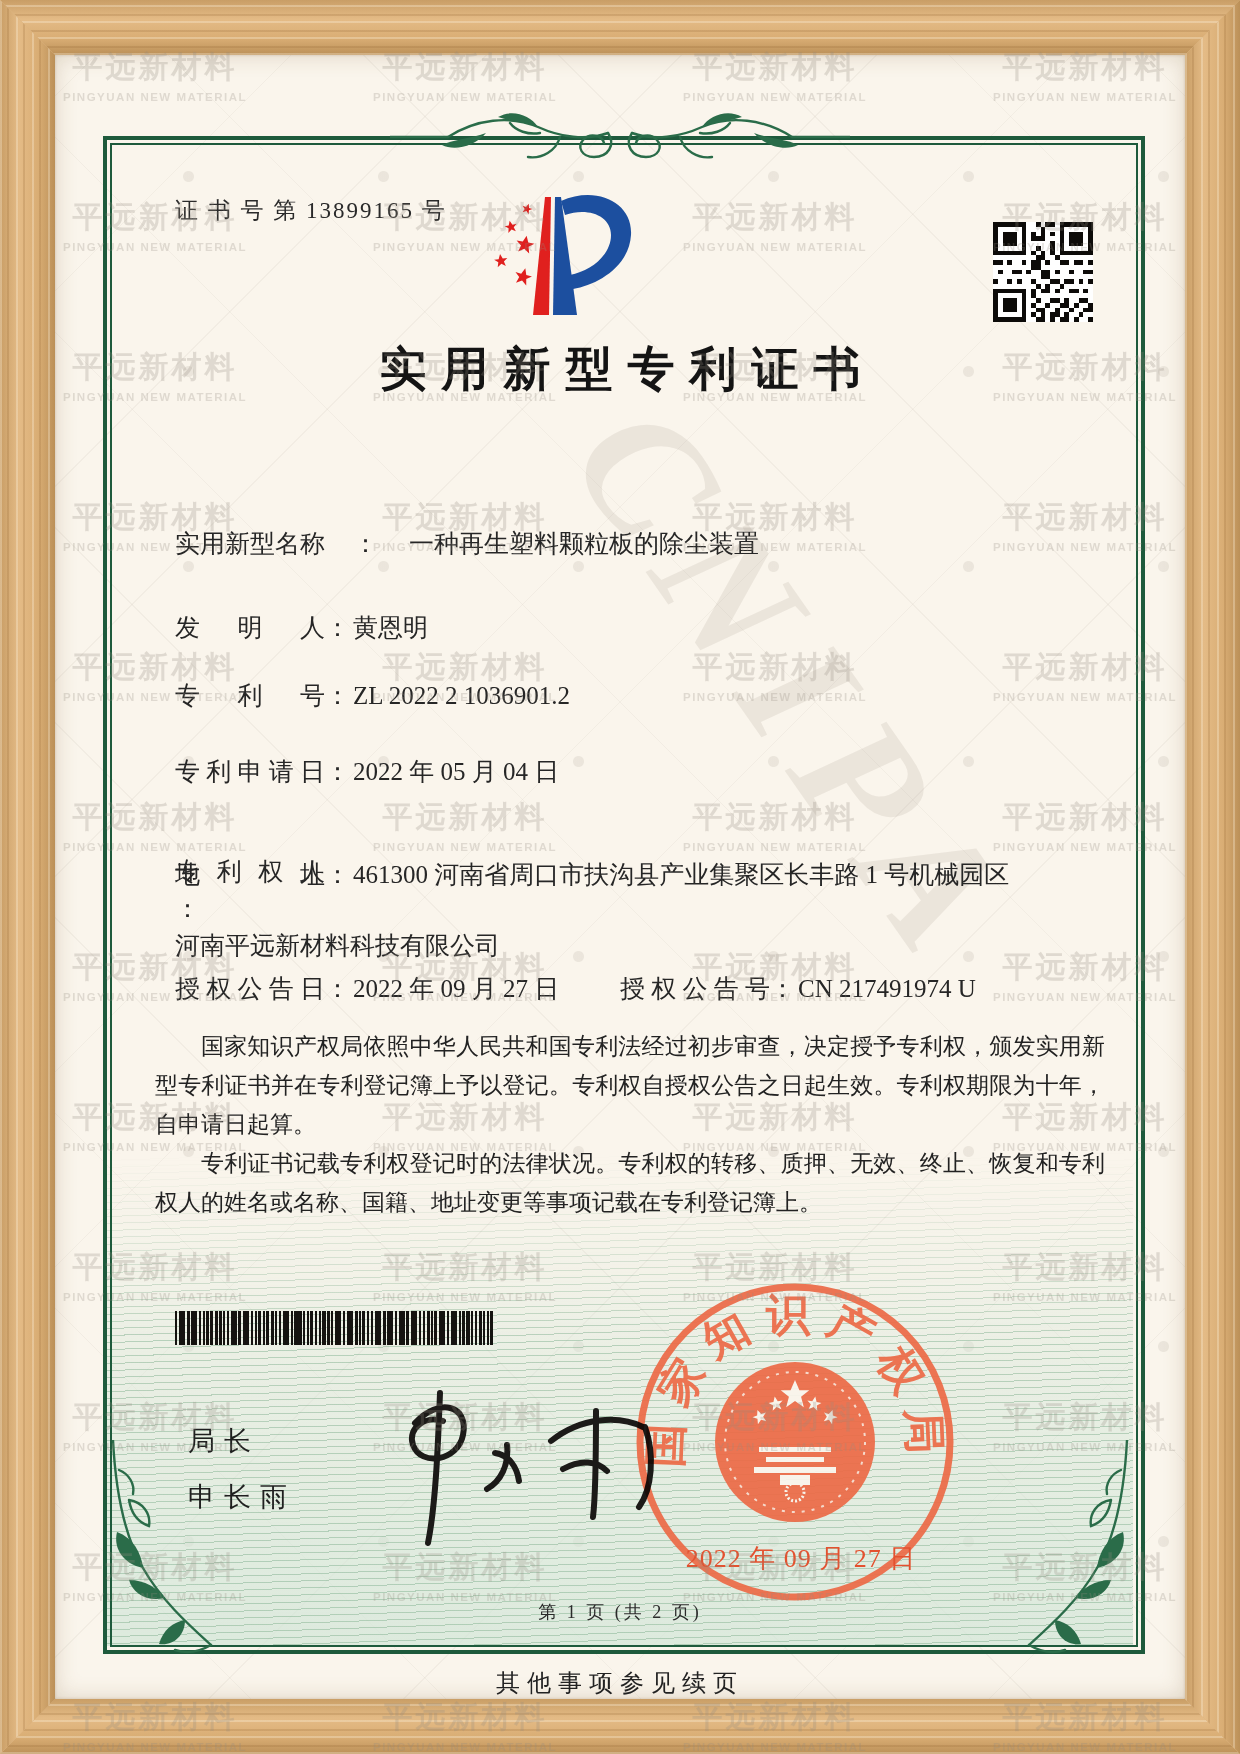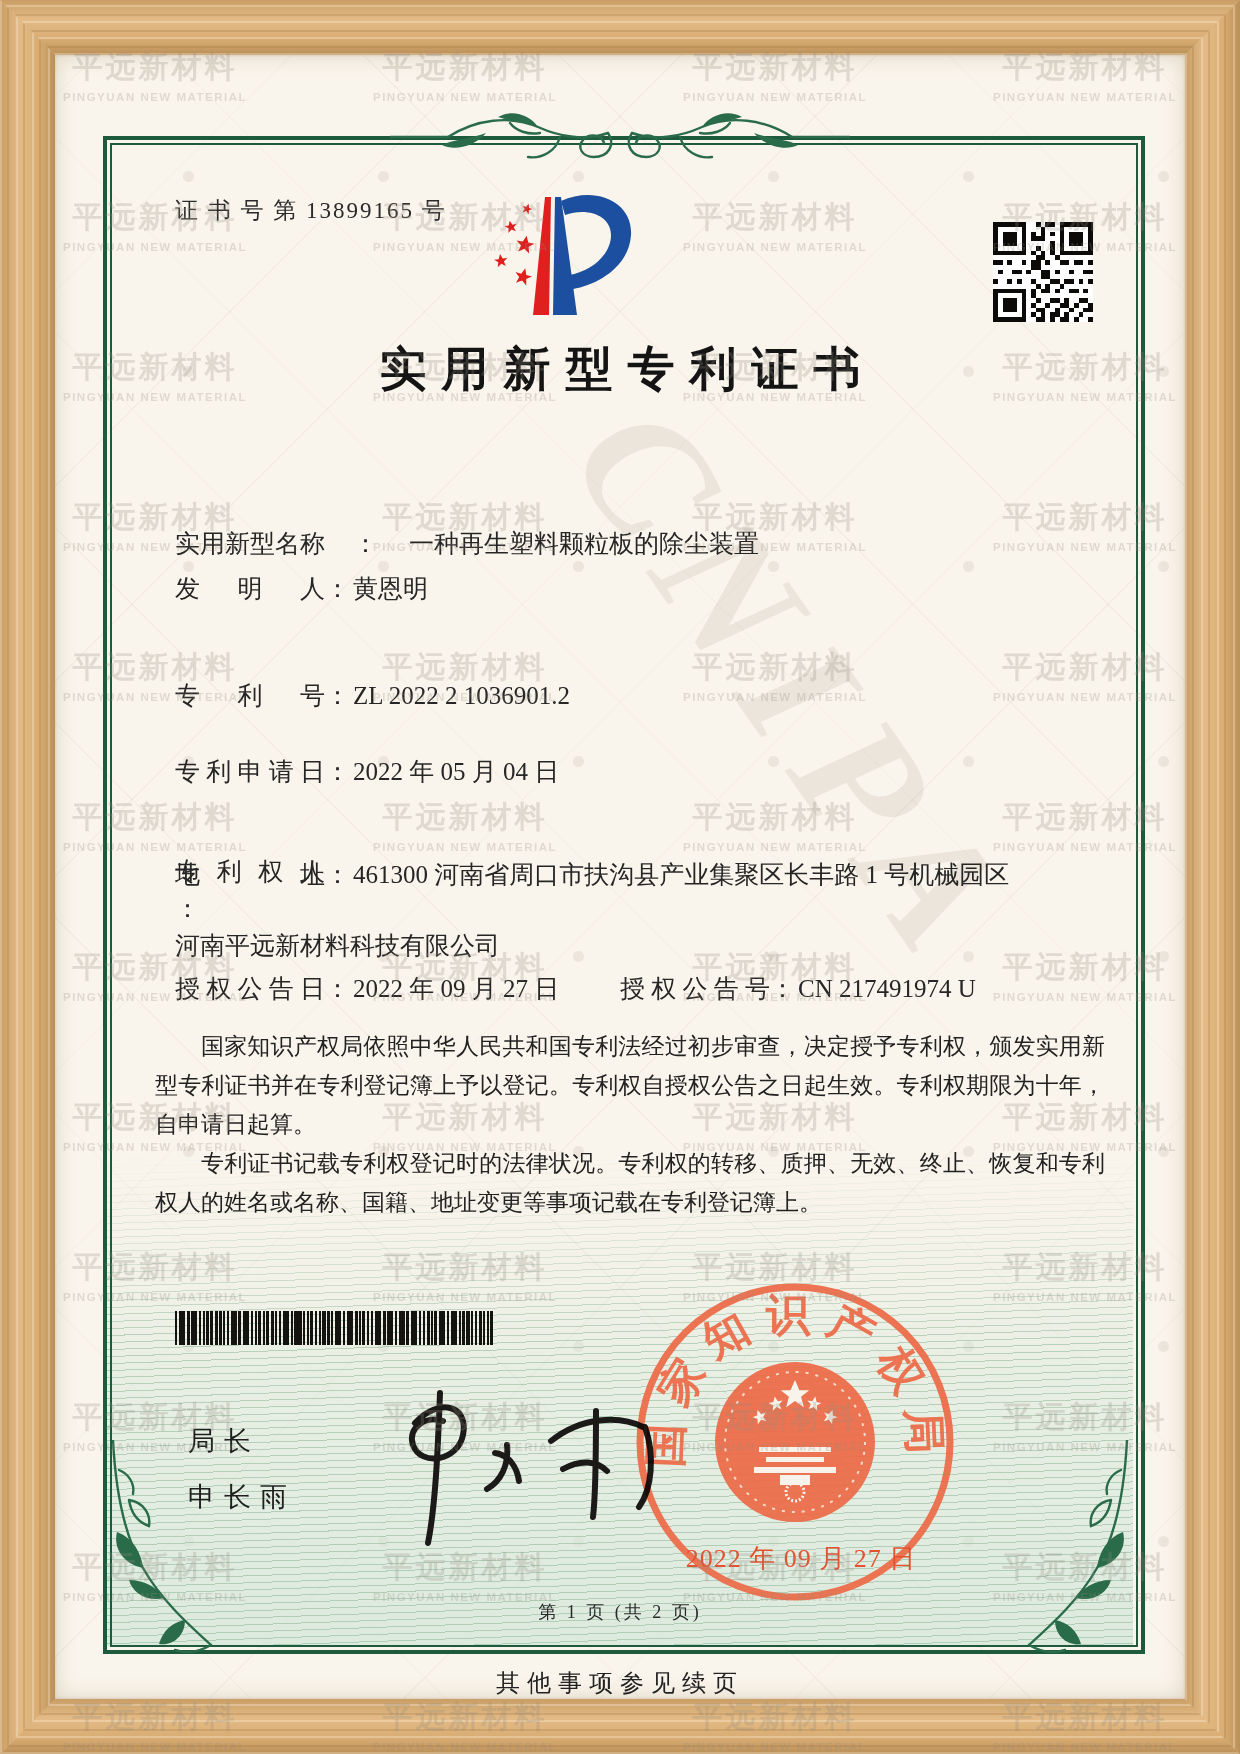--- a/index.html
+++ b/index.html
@@ -66,21 +66,21 @@
   .qr{position:absolute;left:938px;top:167px;width:100px;height:100px;}
   .title{position:absolute;left:48px;top:283px;width:1034px;text-align:center;
     font-size:47px;font-weight:bold;color:#141414;letter-spacing:15px;text-indent:15px;}
 
   
   .row{position:absolute;left:120px;display:flex;align-items:flex-start;
     font-size:25px;color:#262626;line-height:37px;}
   .f-label{display:inline-block;width:150px;text-align:justify;text-align-last:justify;white-space:nowrap;}
   .f-colon{display:inline-block;width:28px;}
   .f-value{display:inline-block;max-width:700px;}
-  .row.r0{top:470px;gap:28px;} .row.r1{top:517px;font-family:Liberation Mono, monospace;} .row.r2{top:622px;}
+  .row.r0{top:470px;gap:28px;} .row.r1{top:554px;} .row.r2{top:622px;}
   .row.r3{top:698px;} .row.r4{top:798px;flex-direction:column;} .row.r5{top:801px;}
   .row.r6{top:915px;width:960px;}
   .grant2{position:absolute;left:445px;top:0;display:flex;}
 
   
   .paras{position:absolute;left:100px;top:972px;width:950px;
     font-size:23px;line-height:39px;color:#222;text-align:justify;}
   .paras p{margin:0;text-indent:2em;}
 
   

